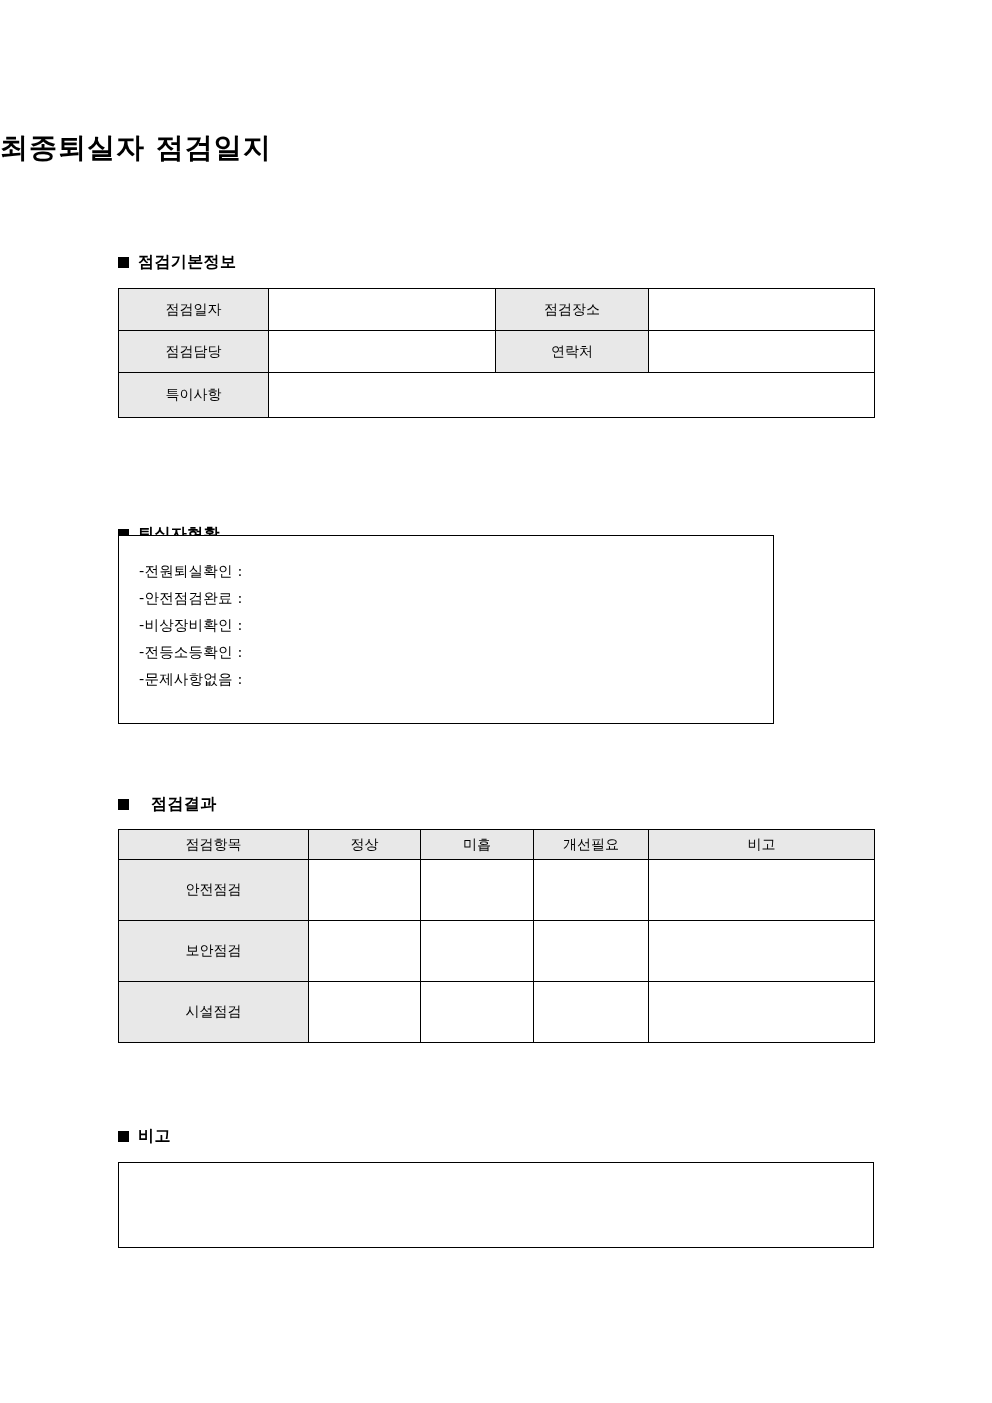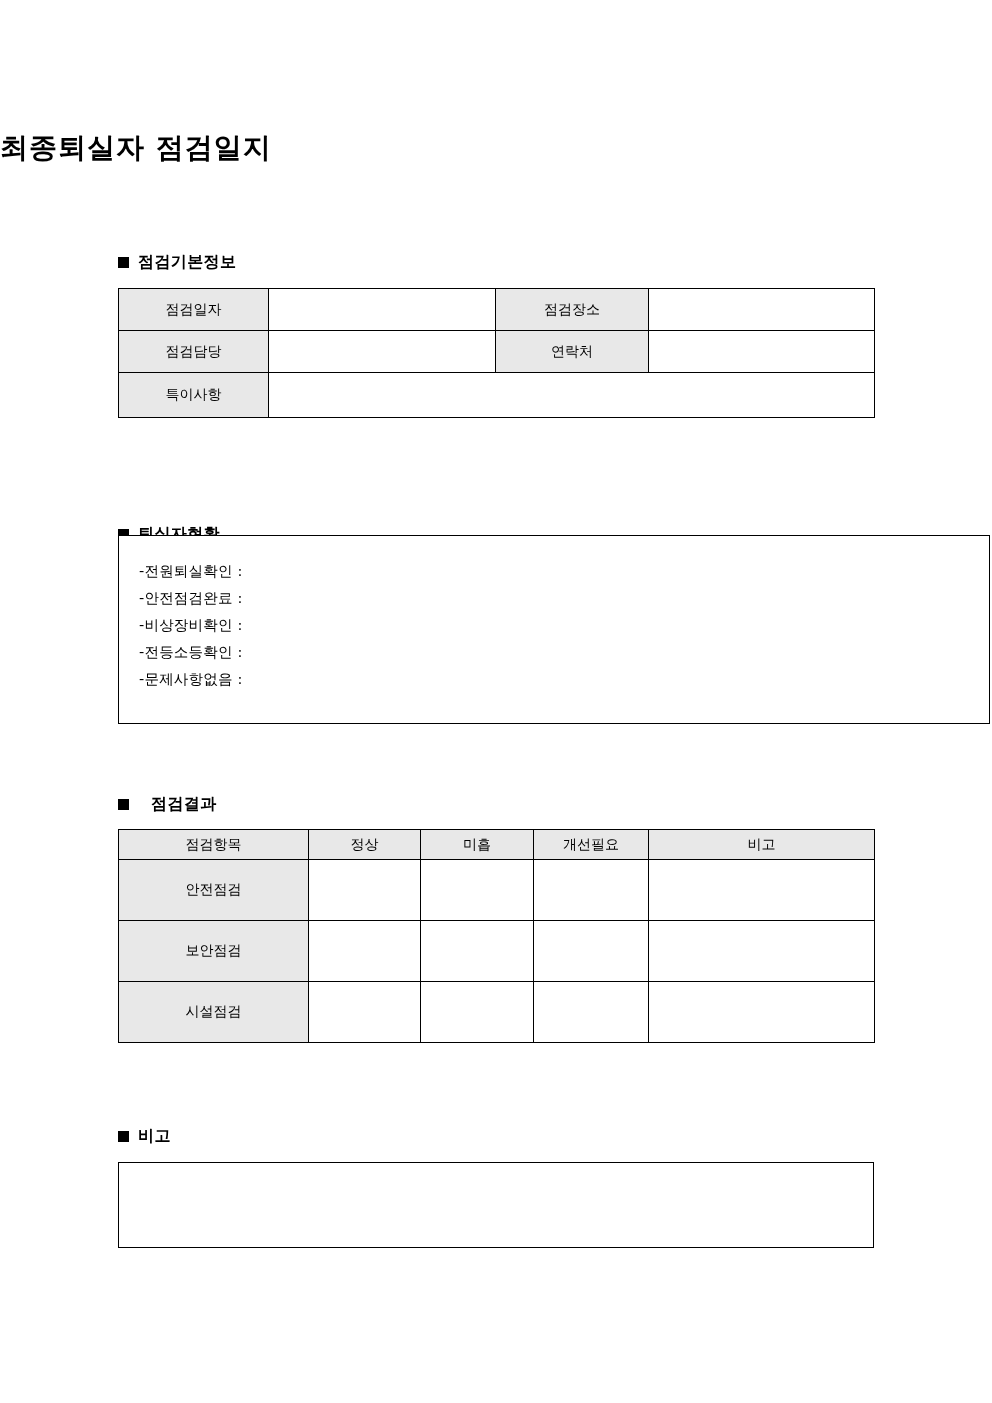--- a/index.html
+++ b/index.html
@@ -84,21 +84,21 @@
     width: 756px;
   }
   #table-basic td { height: 42px; }
   #table-basic tr.tall td { height: 45px; }
 
   
   .status-box {
     position: absolute;
     left: 118px;
     top: 535px;
-    width: 872px;
+    width: 656px;
     height: 189px;
     border: 1px solid #000000;
     background: #ffffff;
     padding: 22px 0 0 20px;
   }
   .status-list {
     list-style: none;
     margin: 0;
     padding: 0;
   }

